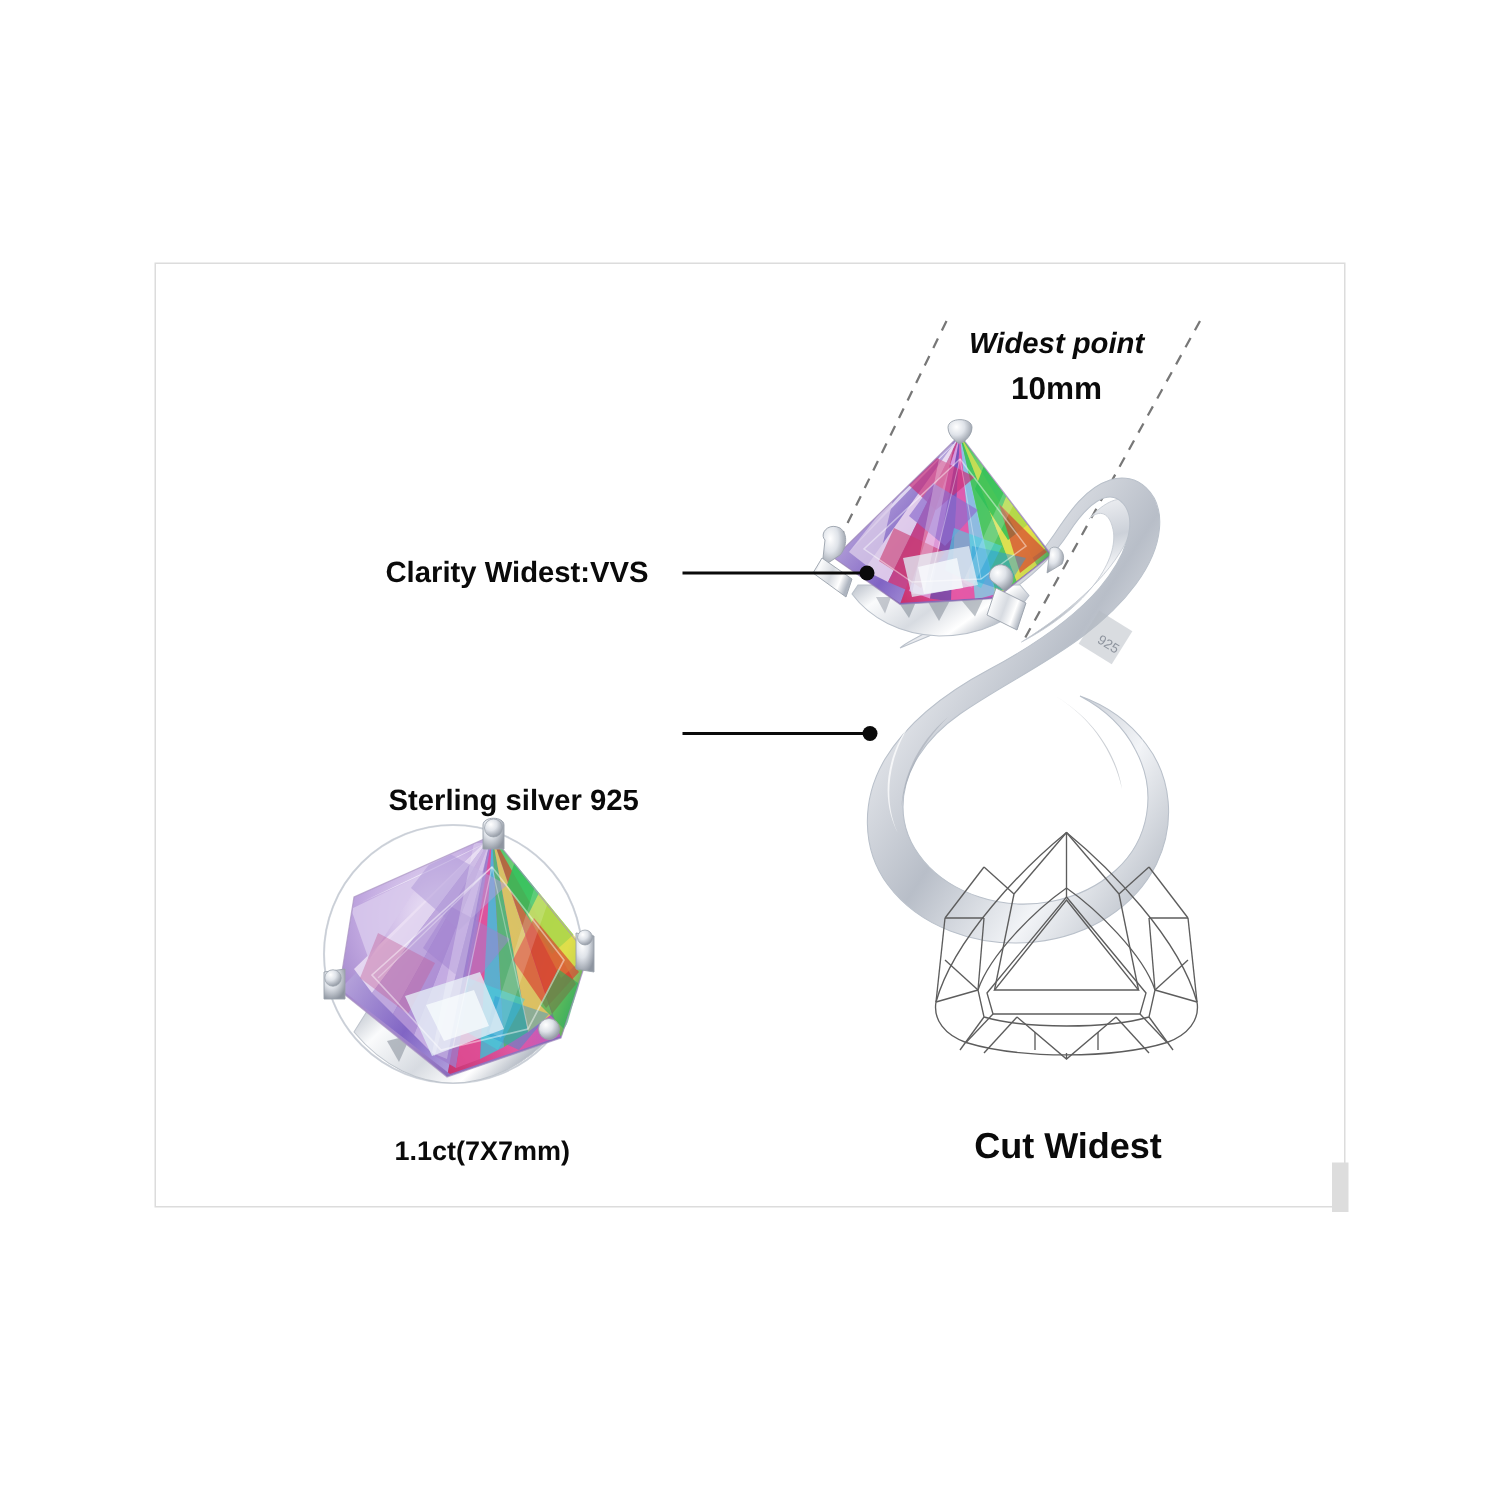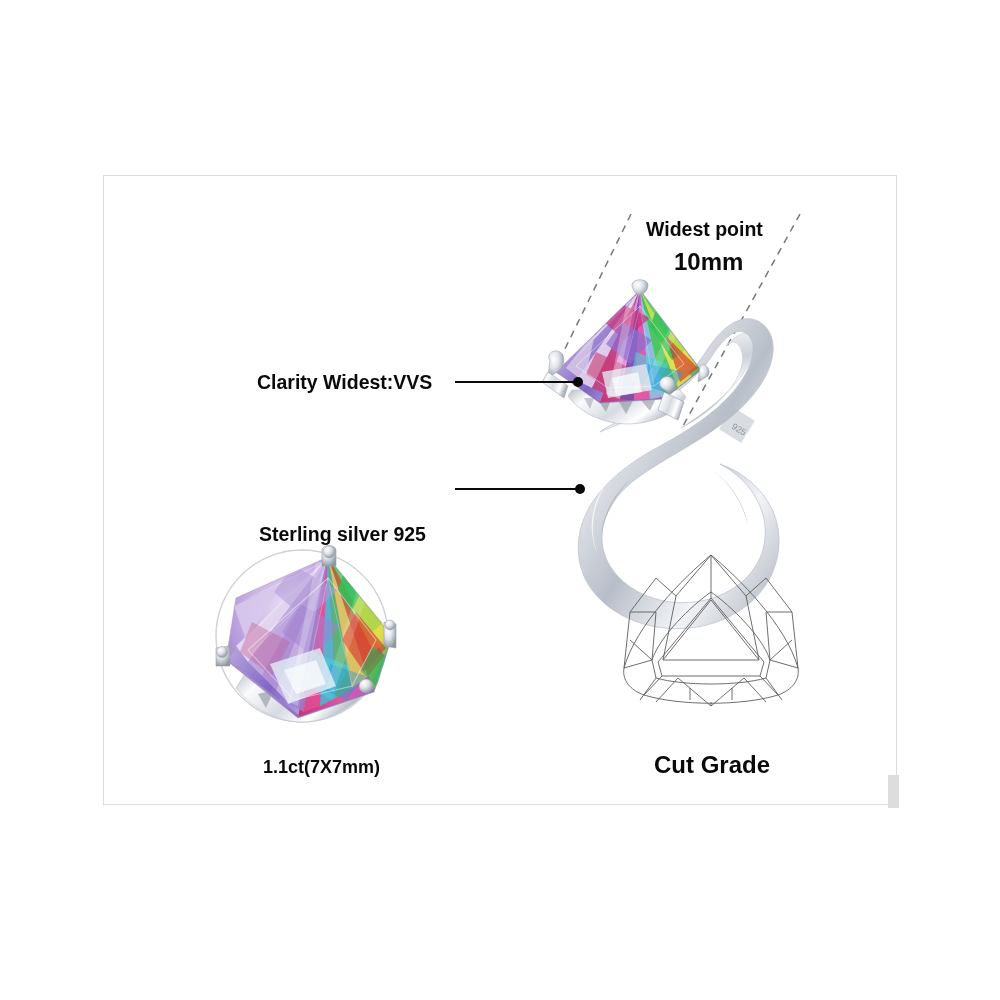--- a/index.html
+++ b/index.html
@@ -36,24 +36,25 @@
   .lbl {
     position: absolute;
     color: #0a0a0a;
     font-weight: bold;
     white-space: nowrap;
     letter-spacing: 0px;
   }
   #widest-line1 {
     left: 646px; top: 218px;
     font-size: 19.5px;
+    font-style: italic;
   }
   #widest-line2 {
     left: 674px; top: 248px;
-    font-size: 24px;
+    font-size: 21px;
   }
   #clarity-label {
     left: 257px; top: 371px;
     font-size: 19.5px;
   }
   #sterling-label {
     left: 259px; top: 478px;
     font-size: 19.5px;
     margin-top: 45px;
   }
@@ -460,17 +461,17 @@
 
   <div class="lbl" id="widest-line1">Widest point</div>
   <div class="lbl" id="widest-line2">10mm</div>
 
   <div class="lbl" id="clarity-label">Clarity Widest:VVS</div>
 
   <div class="lbl" id="sterling-label">Sterling silver 925</div>
 
   <div class="lbl" id="carat-label">1.1ct(7X7mm)</div>
 
-  <div id="cut-grade">Cut Grade</div>
+  <div id="cut-grade">Cut Widest</div>
 
   <div id="corner-artifact"></div>
 
 </div>
 
 </body></html>

